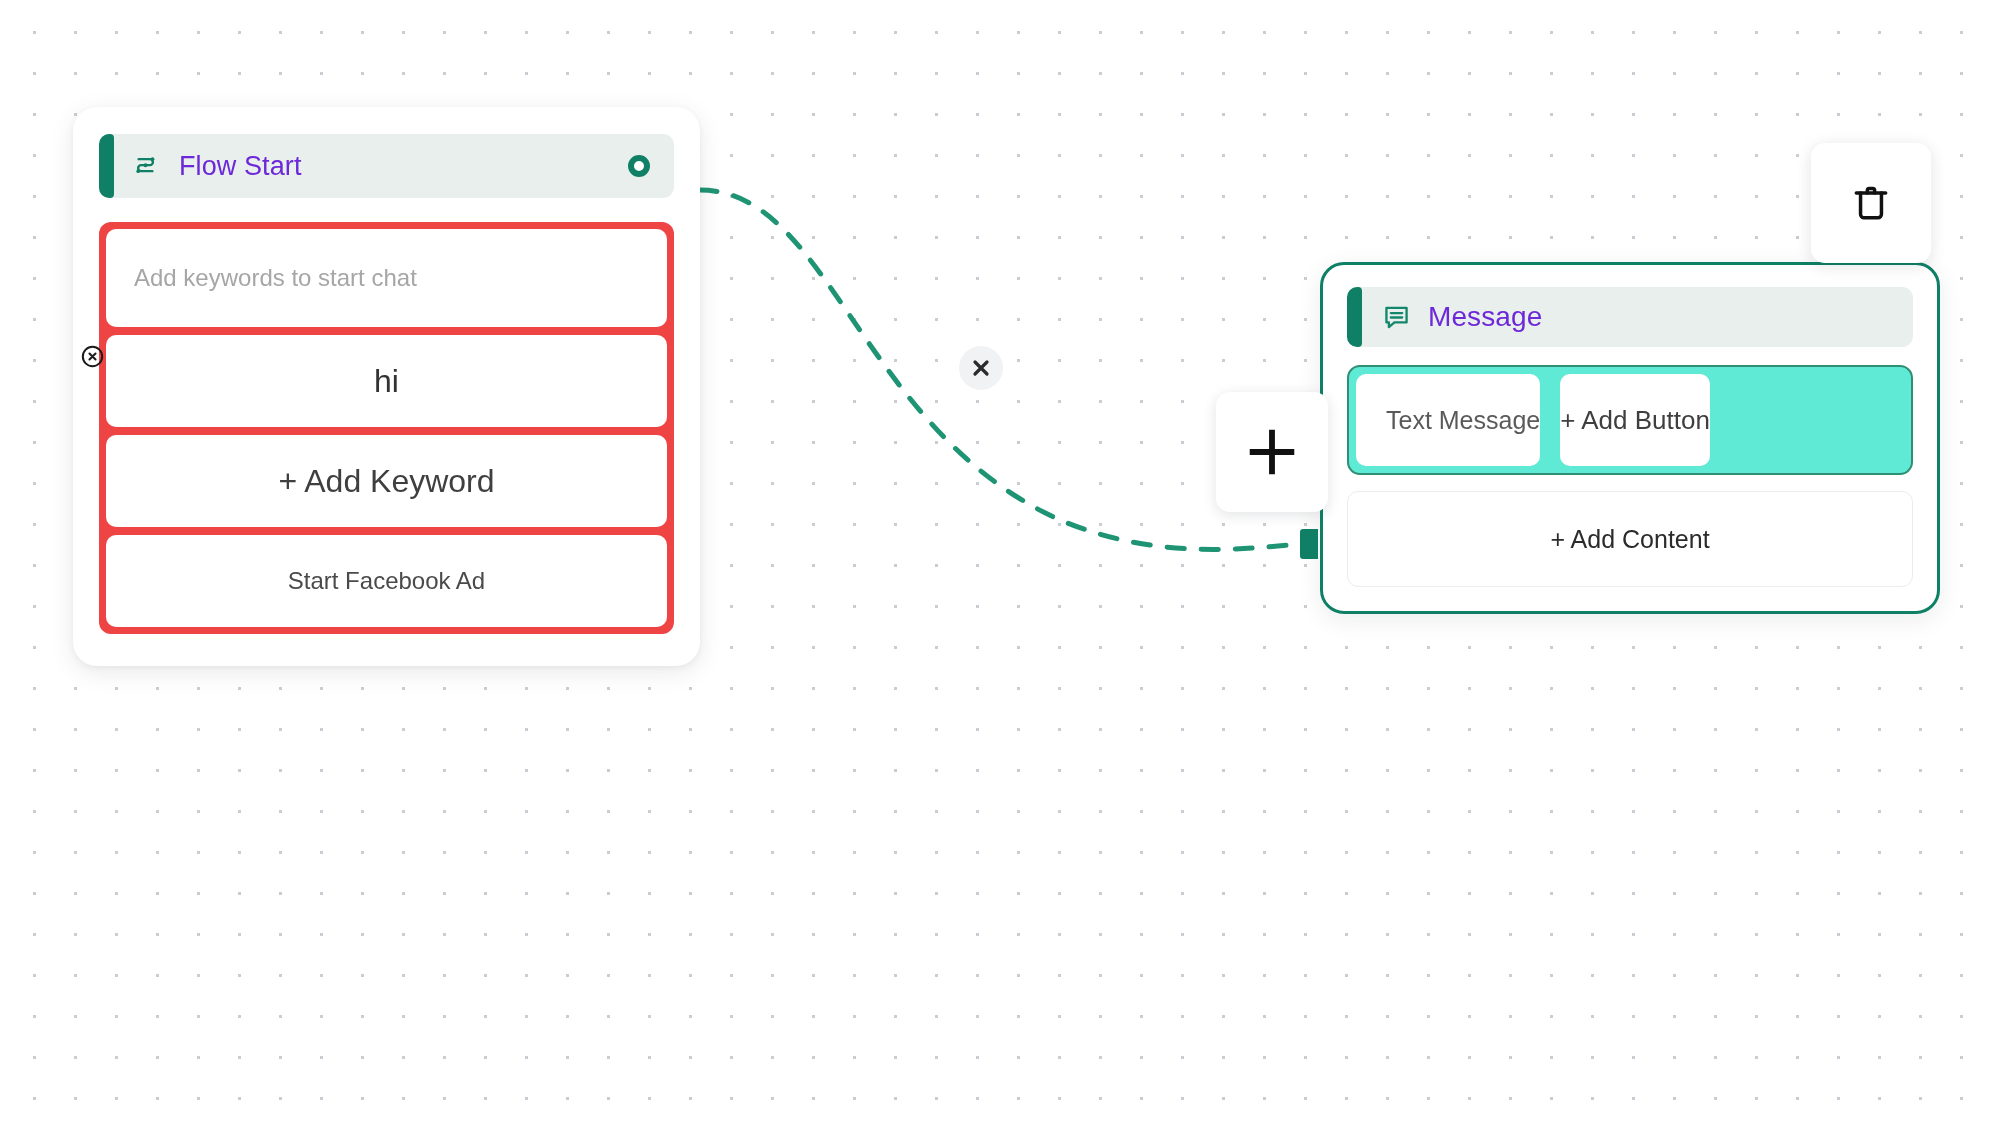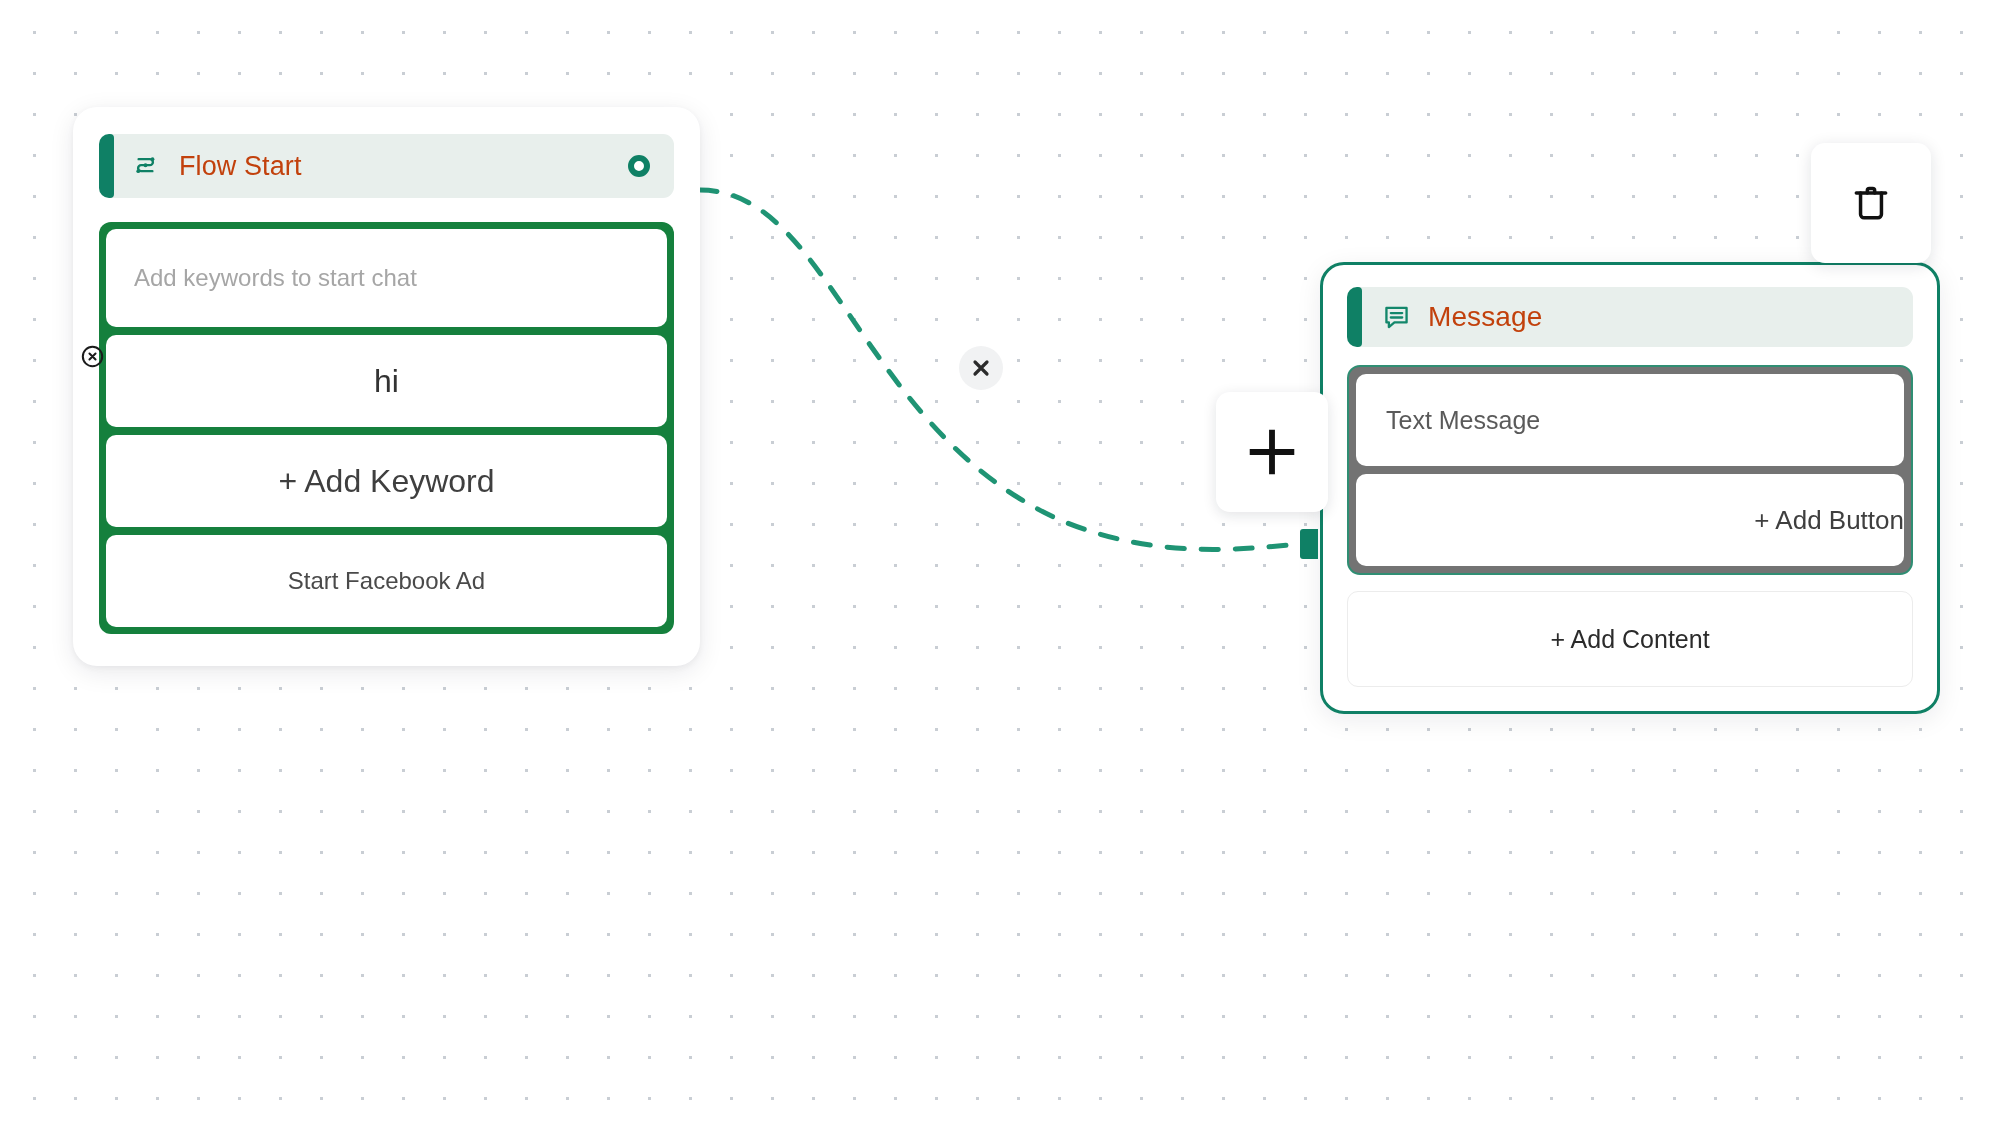--- a/index.html
+++ b/index.html
@@ -85,39 +85,39 @@
     border-radius: 10px 4px 4px 10px;
   }
   .node-header .head-icon {
     display: flex;
     align-items: center;
     margin-right: 16px;
     color: #0f8065;
   }
   .node-header .head-title {
     font-size: 27px;
-    color: #c2410c;
+    color: #6d28d9;
     letter-spacing: .1px;
   }
   .node-header .out-port {
     position: absolute;
     right: 24px;
     top: 50%;
     transform: translateY(-50%);
     width: 22px;
     height: 22px;
     border-radius: 50%;
     border: 6px solid #0f8065;
     background: #ffffff;
     cursor: crosshair;
   }
 
   
   .fs-body {
-    background: #15803d;
+    background: #ef4444;
     border-radius: 12px;
     padding: 7px;
     display: flex;
     flex-direction: column;
     gap: 8px;
   }
 
   .fs-row {
     position: relative;
     background: #ffffff;
@@ -161,25 +161,25 @@
   #node-message .node-header {
     height: 60px;
     margin-bottom: 18px;
   }
   #node-message .node-header .head-title { font-size: 28px; }
 
   
   .msg-group {
     border: 2px solid #2f8e73;
     border-radius: 13px;
-    background: #737373;
+    background: #5eead4;
     padding: 7px;
     display: flex;
-    flex-direction: column;
-    gap: 8px;
+    flex-direction: row;
+    gap: 20px;
   }
   .msg-row {
     background: #ffffff;
     border-radius: 10px;
     height: 92px;
     display: flex;
     align-items: center;
     font-size: 25px;
     color: #555;
     cursor: pointer;

